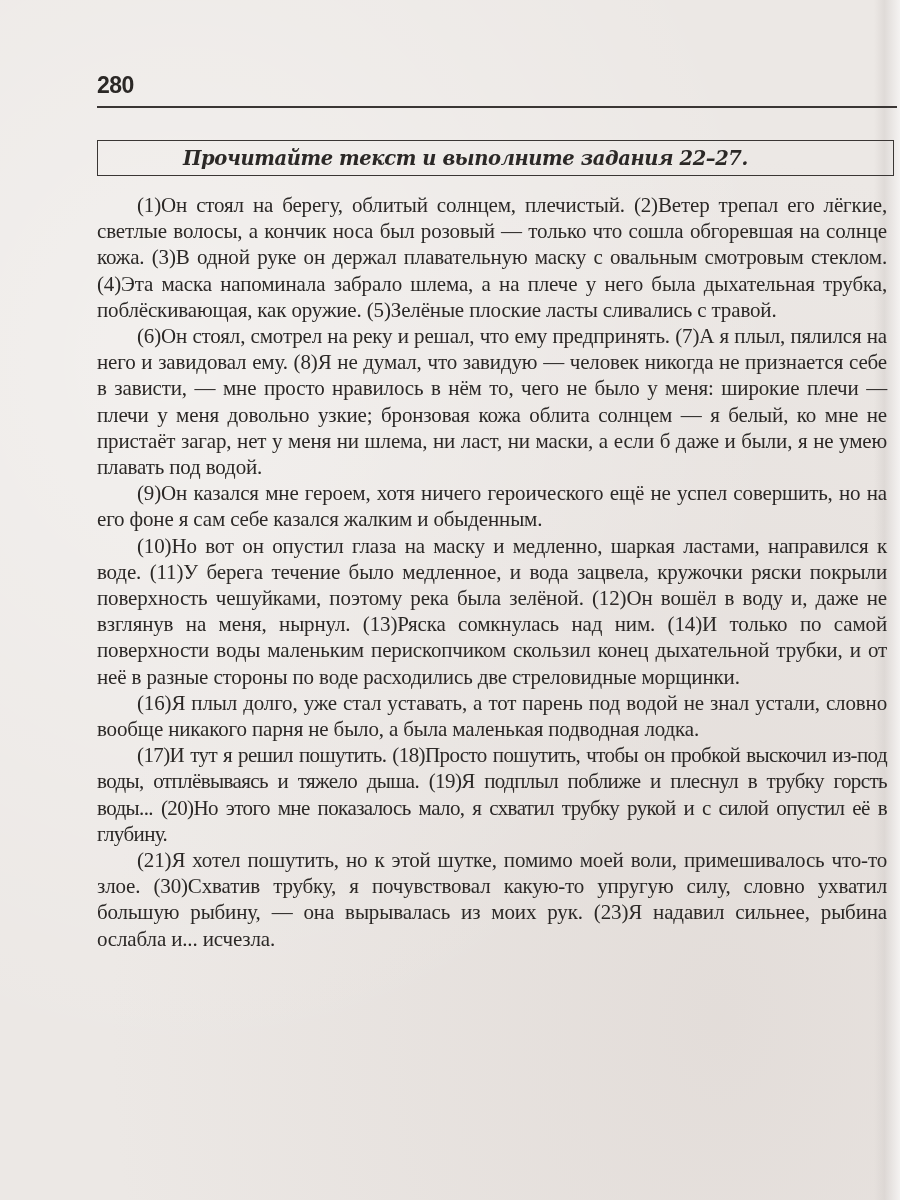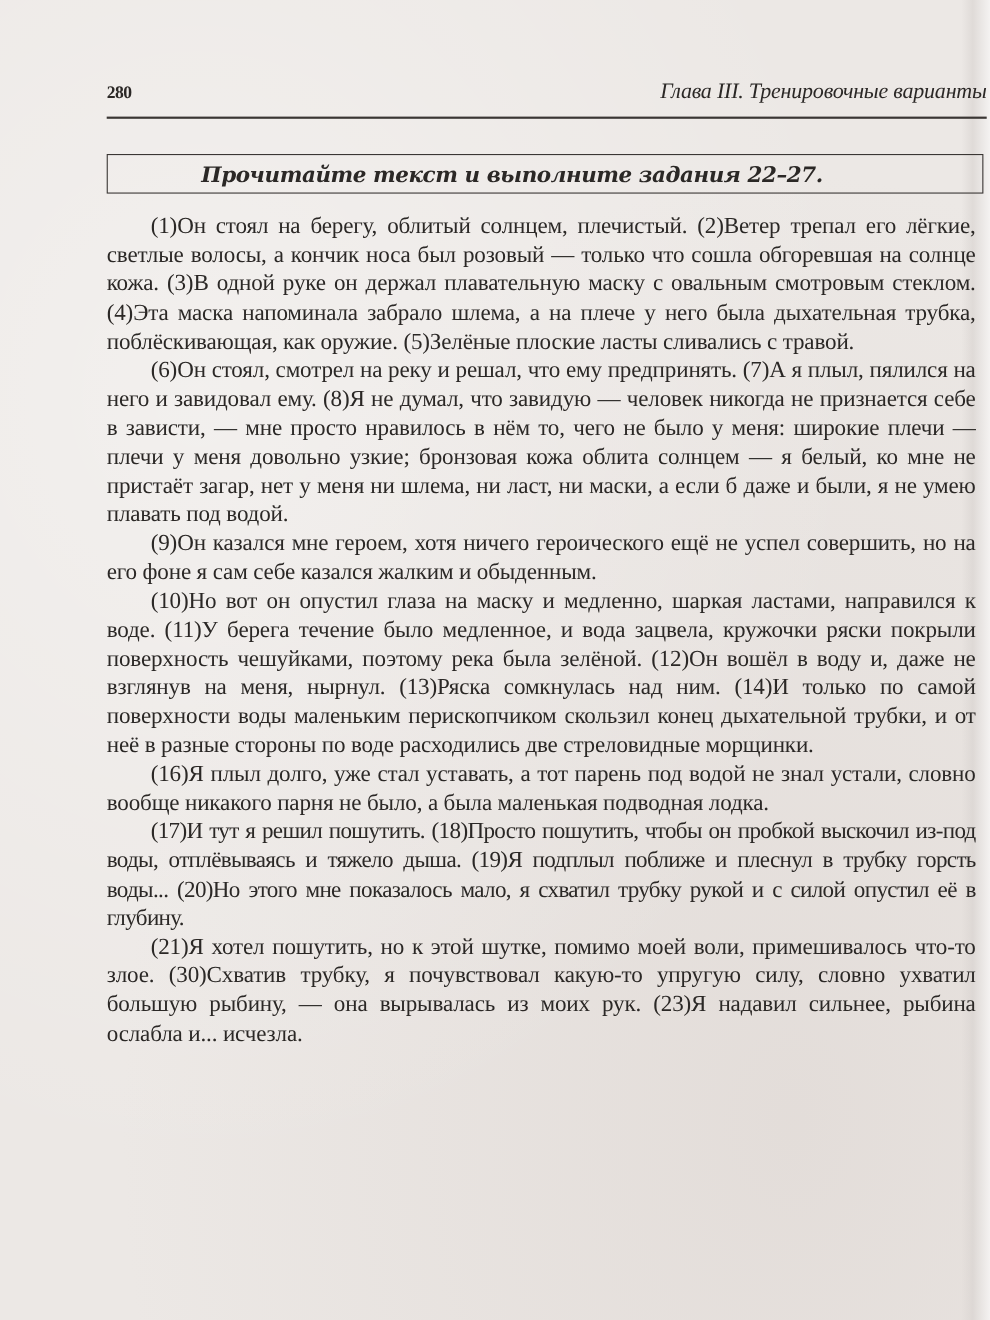--- a/index.html
+++ b/index.html
@@ -34,23 +34,23 @@
   }
   .running-header {
     display: flex;
     justify-content: space-between;
     align-items: baseline;
     height: 32px;
     border-bottom: 2px solid #3a3634;
     padding-bottom: 2px;
   }
   .page-number {
-    font-family: Liberation Serif, serif;
+    font-family: Liberation Sans, sans-serif;
     font-weight: bold;
-    font-size: 16px;
+    font-size: 23px;
     letter-spacing: -0.5px;
   }
   .chapter-title {
     font-family: "Liberation Serif", serif;
     font-style: italic;
     font-size: 20px;
     letter-spacing: -0.2px;
   }
   .task-box {
     margin-top: 32px;
@@ -89,21 +89,20 @@
   }
 </style>
 </head>
 <body>
 
 <div class="right-shadow"></div>
 
 <div class="page">
   <div class="running-header">
     <span class="page-number">280</span>
-    <span class="chapter-title">Глава III. Тренировочные варианты</span>
   </div>
 
   <div class="task-box">
     <span class="task-title">Прочитайте текст и выполните задания 22–27.</span>
   </div>
 
   <div class="body-text">
     <p>(1)Он стоял на берегу, облитый солнцем, плечистый. (2)Ветер трепал его лёгкие, светлые волосы, а кончик носа был розовый — только что сошла обгоревшая на солнце кожа. (3)В одной руке он держал плавательную маску с овальным смотровым стеклом. (4)Эта маска напоминала забрало шлема, а на плече у него была дыхательная трубка, поблёскивающая, как оружие. (5)Зелёные плоские ласты сливались с травой.</p>
     <p>(6)Он стоял, смотрел на реку и решал, что ему предпринять. (7)А я плыл, пялился на него и завидовал ему. (8)Я не думал, что завидую — человек никогда не признается себе в зависти, — мне просто нравилось в нём то, чего не было у меня: широкие плечи — плечи у меня довольно узкие; бронзовая кожа облита солнцем — я белый, ко мне не пристаёт загар, нет у меня ни шлема, ни ласт, ни маски, а если б даже и были, я не умею плавать под водой.</p>
     <p>(9)Он казался мне героем, хотя ничего героического ещё не успел совершить, но на его фоне я сам себе казался жалким и обыденным.</p>

